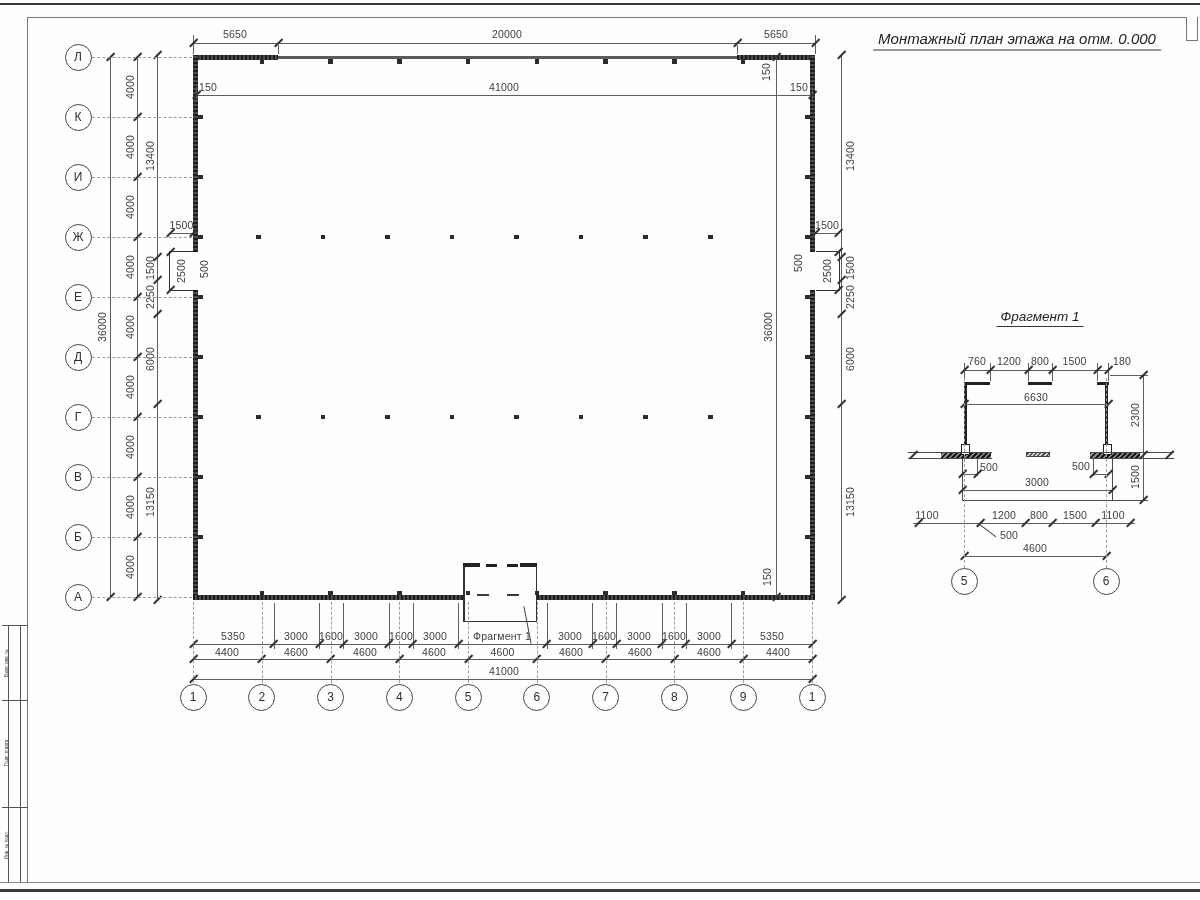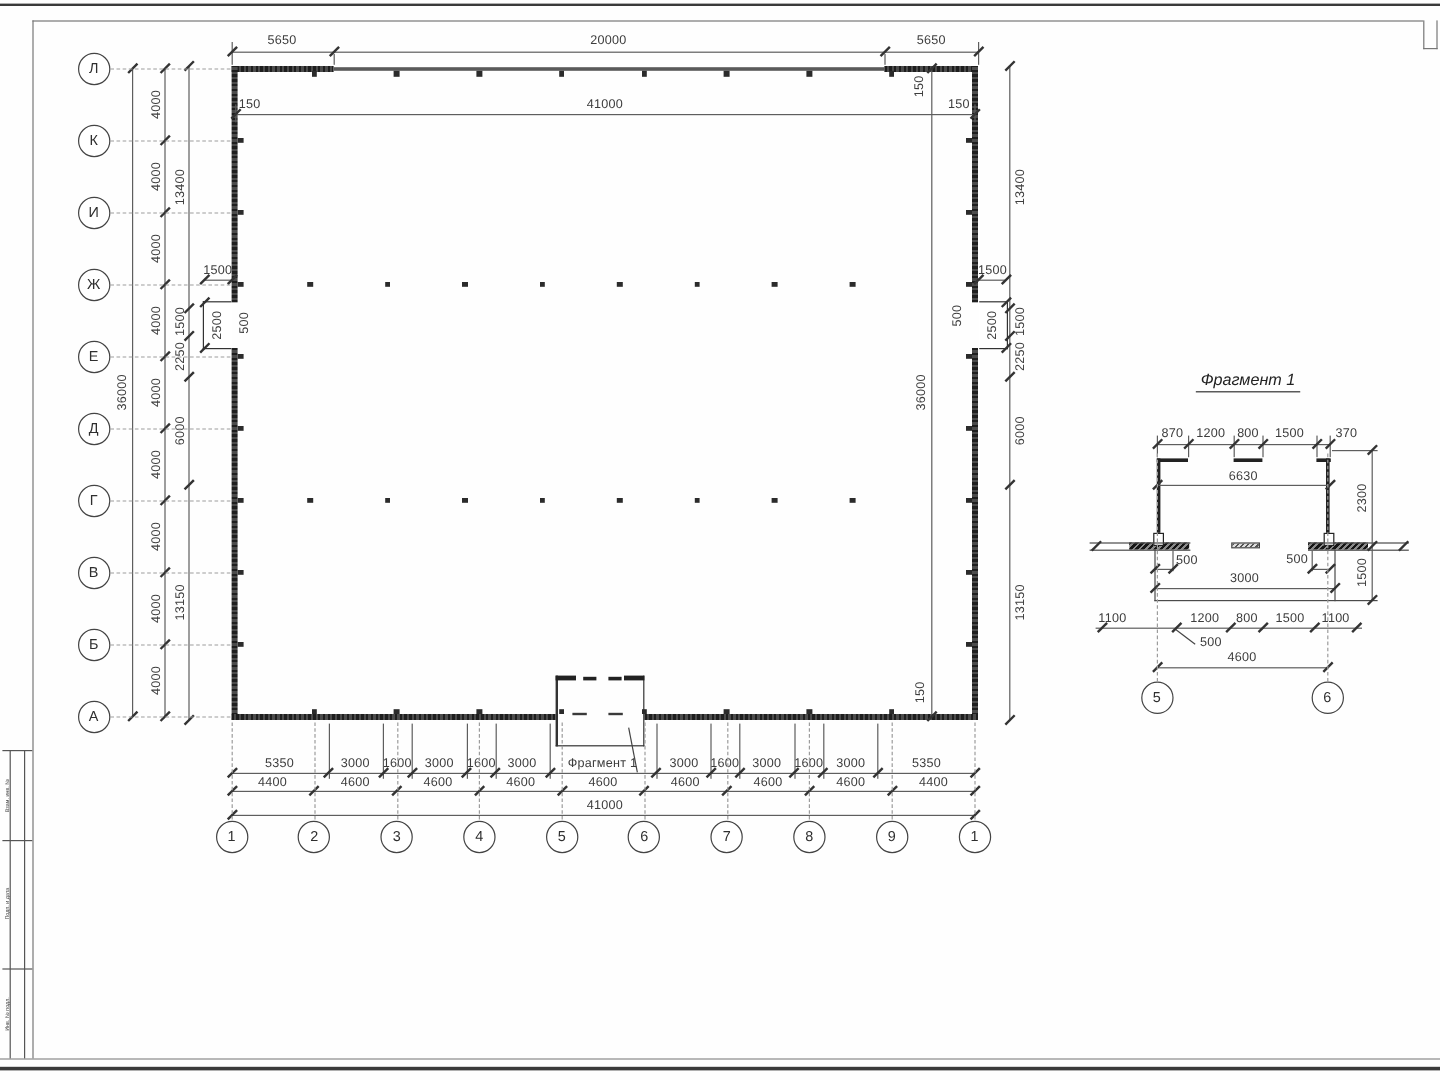--- a/index.html
+++ b/index.html
@@ -27,20 +27,21 @@
   .title2{position:absolute;transform:translate(-50%,-50%);font-style:italic;font-size:13.5px;
           color:#222;border-bottom:1.3px solid #333;padding:0 4px 2px;white-space:nowrap;}
   .stamp{position:absolute;font-size:4.5px;color:#444;white-space:nowrap;
          transform:translate(-50%,-50%) rotate(-90deg);}
 </style>
 </head>
 <body>
 
 <div id="sheet">
 
+  <div class="title1" style="left:1017px;top:40px">Монтажный план этажа на отм. 0.000</div>
   <div class="title2" style="left:1040px;top:318px">Фрагмент 1</div>
 
   <div class="wallh" style="left:193px;top:55px;width:85px;height:5px"></div>
   <div class="abs" style="left:278px;top:56px;width:459px;height:2.5px;background:#5a5a5a"></div>
   <div class="wallh" style="left:737px;top:55px;width:78px;height:5px"></div>
   <div class="wallv" style="left:193px;top:55px;width:5px;height:197px"></div>
   <div class="wallv" style="left:193px;top:290px;width:5px;height:310px"></div>
   <div class="wallv" style="left:810px;top:55px;width:5px;height:197px"></div>
   <div class="wallv" style="left:810px;top:290px;width:5px;height:310px"></div>
   <div class="wallh" style="left:193px;top:595px;width:270px;height:5px"></div>
@@ -152,25 +153,25 @@
   <span class="t" style="left:296px;top:651.5px">4600</span>
   <span class="t" style="left:365px;top:651.5px">4600</span>
   <span class="t" style="left:434px;top:651.5px">4600</span>
   <span class="t" style="left:502.5px;top:651.5px">4600</span>
   <span class="t" style="left:571px;top:651.5px">4600</span>
   <span class="t" style="left:640px;top:651.5px">4600</span>
   <span class="t" style="left:709px;top:651.5px">4600</span>
   <span class="t" style="left:778px;top:651.5px">4400</span>
   <span class="t" style="left:504px;top:671px">41000</span>
 
-  <span class="t" style="left:977px;top:361px">870</span>
+  <span class="t" style="left:977px;top:361px">760</span>
   <span class="t" style="left:1009px;top:361px">1200</span>
   <span class="t" style="left:1040px;top:361px">800</span>
   <span class="t" style="left:1074.5px;top:361px">1500</span>
-  <span class="t" style="left:1122px;top:361px">370</span>
+  <span class="t" style="left:1122px;top:361px">180</span>
   <span class="t" style="left:1036px;top:396.5px">6630</span>
   <span class="t r" style="left:1134.5px;top:415px">2300</span>
   <span class="t" style="left:989px;top:467px">500</span>
   <span class="t" style="left:1081px;top:466px">500</span>
   <span class="t r" style="left:1134.5px;top:477px">1500</span>
   <span class="t" style="left:1037px;top:482px">3000</span>
   <span class="t" style="left:927px;top:515px">1100</span>
   <span class="t" style="left:1004px;top:515px">1200</span>
   <span class="t" style="left:1039px;top:515px">800</span>
   <span class="t" style="left:1075px;top:515px">1500</span>

